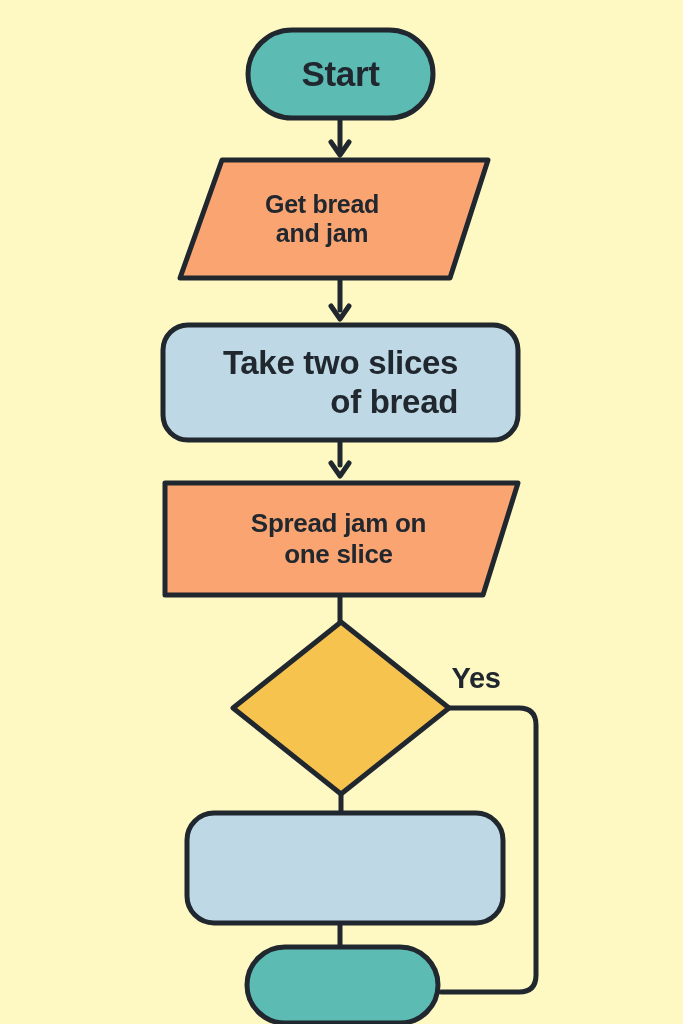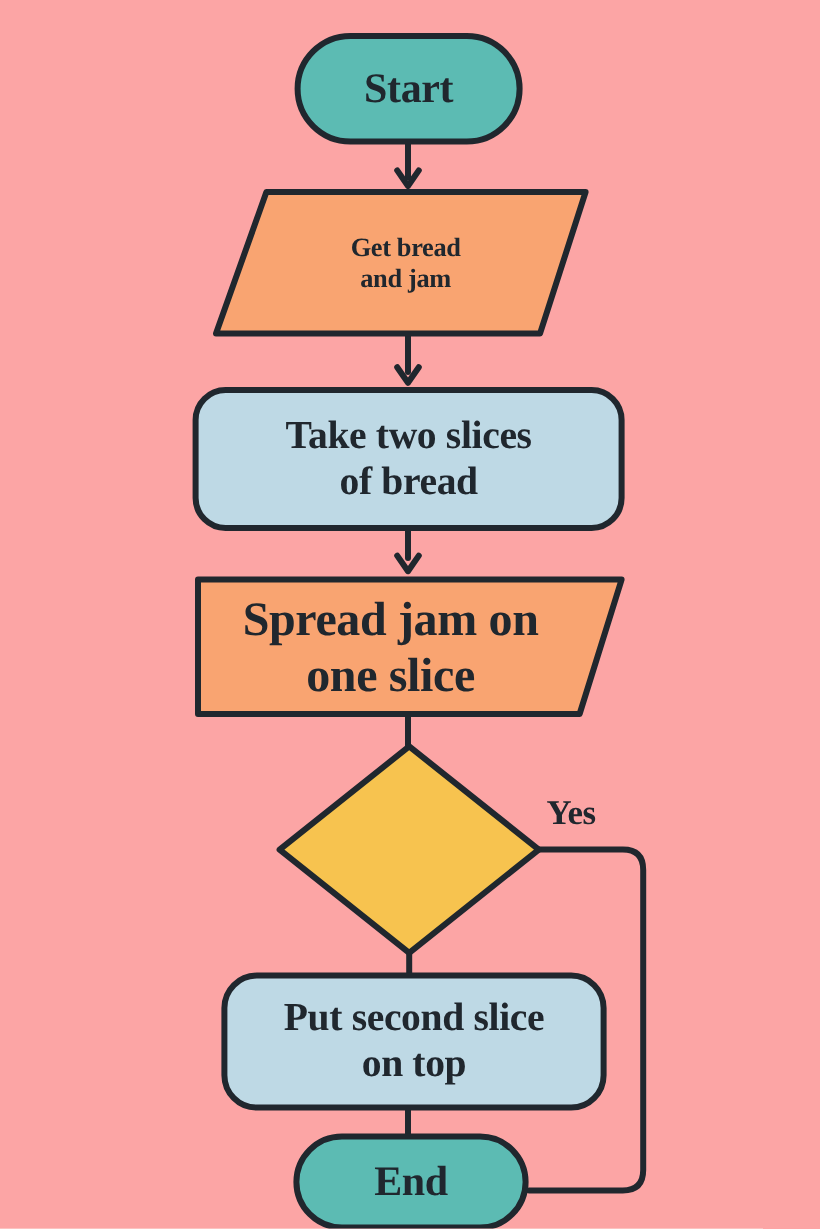--- a/index.html
+++ b/index.html
@@ -4,23 +4,23 @@
 <style>
   html, body {
     margin: 0;
     padding: 0;
     background: #FBF5EF;
   }
   .canvas {
     position: relative;
     width: 683px;
     height: 1024px;
-    background: #fca5a5;
+    background: #fef9c3;
     overflow: hidden;
-    font-family: Liberation Serif, serif;
+    font-family: Liberation Sans, sans-serif;
   }
   .canvas svg {
     position: absolute;
     inset: 0;
     display: block;
   }
   .edge path, .edge line {
     fill: none;
     stroke: #20272E;
     stroke-width: 5;
@@ -39,23 +39,23 @@
     justify-content: center;
     text-align: center;
     white-space: pre-line;
     color: #20272E;
     font-weight: 700;
     line-height: 1.18;
     letter-spacing: -0.3px;
     pointer-events: none;
   }
   .lbl-start  { left: 248px; top: 30px;  width: 185px; height: 88px;  font-size: 35px; }
-  .lbl-get    { left: 184px; top: 160px; width: 308px; height: 118px; font-size: 22px; }
-  .lbl-take   { left: 163px; top: 325px; width: 355px; height: 115px; font-size: 33px; }
-  .lbl-spread { left: 149px; top: 483px; width: 353px; height: 112px; font-size: 40px; }
+  .lbl-get    { left: 168px; top: 160px; width: 308px; height: 118px; font-size: 25px; }
+  .lbl-take   { left: 163px; top: 325px; width: 355px; height: 115px; font-size: 33px; text-align: right; }
+  .lbl-spread { left: 162px; top: 483px; width: 353px; height: 112px; font-size: 26px; }
   .lbl-dec    { left: 233px; top: 622px; width: 216px; height: 172px; font-size: 32px; }
   .lbl-put    { left: 187px; top: 813px; width: 316px; height: 110px; font-size: 33px; }
   .lbl-end    { left: 247px; top: 947px; width: 191px; height: 76px;  font-size: 35px; }
   .lbl-yes    { left: 440px; top: 658px; width: 72px;  height: 40px;  font-size: 29px; }
 </style>
 </head>
 <body>
 
 <div class="canvas">
 
@@ -101,18 +101,15 @@
     <rect class="shape" x="247" y="947" width="191" height="76" rx="38" ry="38" fill="#5CBBB3"></rect>
   </svg>
 
   <div class="node-label lbl-start">Start</div>
   <div class="node-label lbl-get">Get bread
 and jam</div>
   <div class="node-label lbl-take">Take two slices
 of bread</div>
   <div class="node-label lbl-spread">Spread jam on
 one slice</div>
-  <div class="node-label lbl-put">Put second slice
-on top</div>
-  <div class="node-label lbl-end">End</div>
   <div class="node-label lbl-yes">Yes</div>
 
 </div>
 
 </body></html>

